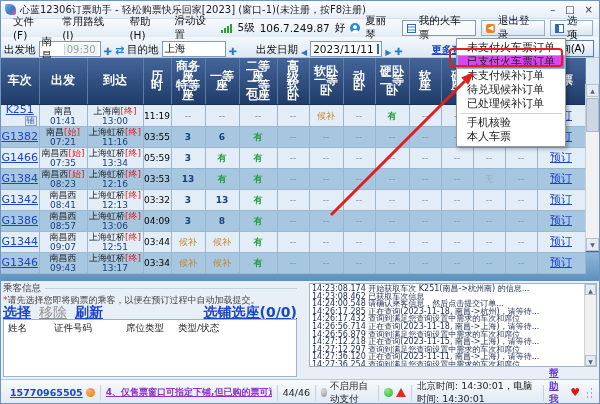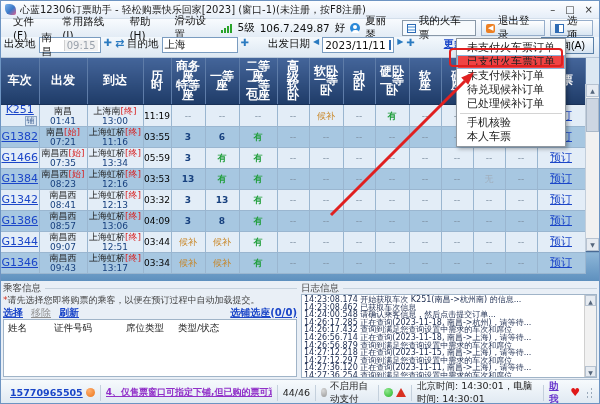--- a/index.html
+++ b/index.html
@@ -20,21 +20,21 @@
   .sig i{width:2px;background:#2aa32a;display:block;}
   .avatar{width:10px;height:10px;border-radius:50%;background:#2a88d8;position:relative;}
   .avatar::before{content:"";position:absolute;left:3px;top:2px;width:4px;height:4px;border-radius:50%;background:#fff;}
   .avatar::after{content:"";position:absolute;left:1.5px;top:6.5px;width:7px;height:3px;border-radius:3px 3px 0 0;background:#fff;}
   .tbtn{display:flex;align-items:center;gap:3px;border:1px solid #96aecb;background:linear-gradient(#ffffff,#d9e6f2);padding:1px 4px;height:16px;font-size:10.5px;}
   .tbtn.active{background:#f6fafd;border-color:#8898a8;}
   .ic-tickets{width:9px;height:9px;border:1px solid #2f6cb4;background:linear-gradient(#fff 20%,#9cc4ea 21%,#9cc4ea 40%,#fff 41%,#fff 60%,#9cc4ea 61%,#9cc4ea 80%,#fff 81%);}
   .ic-logout{width:9px;height:9px;background:#ec8024;border-radius:2px;color:#fff;font-size:7px;line-height:9px;text-align:center;}
   .ic-options{width:9px;height:9px;border:1px solid #2f6cb4;background:linear-gradient(90deg,#2f6cb4 40%,#fff 41%);}
   
-  .querybar{height:21px;display:flex;align-items:flex-start;background:linear-gradient(#f3f8fc,#dde8f2);border-bottom:1px solid #b9c9da;font-size:10.5px;color:#111;padding:0 3px;gap:3px;}
+  .querybar{height:21px;display:flex;align-items:flex-end;background:linear-gradient(#f3f8fc,#dde8f2);border-bottom:1px solid #b9c9da;font-size:10.5px;color:#111;padding:0 3px;gap:3px;}
   .inputbox{display:flex;align-items:center;border:1px solid #7a9cc0;background:#fff;height:16px;padding:0 2px;font-size:10.5px;}
   .inputbox .timepart{color:#9aa2ac;background:#f2f2f2;border-left:1px solid #d0d0d0;padding:0 2px;margin-left:3px;font-size:10px;}
   .plus{color:#2a7ac0;font-weight:bold;font-size:10px;}
   .swap{color:#2a7ac0;font-size:11px;font-weight:bold;}
   .arrowbtn{color:#2a7ac0;font-size:8px;}
   .cal{width:10px;height:10px;border:1px solid #2f6cb4;background:linear-gradient(#2f6cb4 30%,#fff 31%);margin-left:3px;}
   .morelink{color:#1b46c8;font-weight:bold;text-decoration:underline;font-size:10px;margin-left:26px;}
   .searchbtn{margin-left:auto;margin-right:2px;border:1px solid #5a80a8;background:linear-gradient(#fbfdff,#d6e4f1);height:17px;padding:0 8px;font-size:10.5px;}
   
   .tablewrap{position:relative;height:194px;border-bottom:1px solid #4a6a94;background:#dce8f2;}
@@ -52,29 +52,29 @@
   .v-wait{color:#c8821e;}
   .v-none{color:#a0aebc;}
   .v-num{color:#17407e;font-weight:bold;}
   .badge{display:inline-block;font-size:8px;color:#4a6a9a;border:1px solid #8aa4c4;line-height:8px;padding:0 1px;background:#dce8f4;}
   .vscroll{position:absolute;right:0;top:26px;bottom:0;width:14px;background:#f1f1f1;border-left:1px solid #c2cedb;display:flex;flex-direction:column;justify-content:space-between;align-items:center;}
   .sbtn{width:13px;height:13px;background:#e6ebf1;border:1px solid #b6c2d0;color:#55667c;font-size:6px;line-height:11px;text-align:center;}
   .sthumb{position:absolute;top:14px;left:0;width:13px;height:34px;background:#cdd6e2;border:1px solid #aab8c8;}
   
   .filterbar{height:29px;background:linear-gradient(#8db6d8,#5e90be);border-top:1px solid #7ba4c8;color:#fff;font-size:13px;display:flex;align-items:center;justify-content:center;}
   
-  .bottom{height:98px;display:flex;background:#e9eff6;padding:2px 2px 0 2px;gap:4px;}
+  .bottom{height:98px;display:flex;background:#e9eff6;padding:2px 2px 0 2px;gap:12px;}
   .panel{position:relative;}
   .panel-l{width:294px;}
   .panel-r{flex:1;}
   .ptitle{display:flex;align-items:center;font-size:9.5px;color:#444;height:11px;}
   .ptitle::after{content:"";flex:1;height:1px;background:#c6d2de;margin-left:4px;}
   .note{font-size:9px;color:#444;line-height:12px;white-space:nowrap;overflow:hidden;}
   .note b{color:#d03020;font-weight:normal;}
-  .plinks{display:flex;align-items:center;gap:8px;font-size:10px;height:13px;}
+  .plinks{display:flex;align-items:center;gap:8px;font-size:14px;height:13px;}
   .plinks a{color:#1b46c8;font-weight:bold;text-decoration:underline;}
   .plinks a.disabled{color:#909090;font-weight:normal;}
   .plinks .right{margin-left:auto;}
   .listbox{height:58px;background:#fff;border:1px solid #a0b4c8;padding:2px 4px;}
   .lhead{display:flex;font-size:9.5px;color:#222;}
   .lhead span:nth-child(1){width:46px;}
   .lhead span:nth-child(2){width:72px;}
   .lhead span:nth-child(3){width:52px;}
   .logbox{position:relative;height:84px;background:#fff;border:1px solid #a0b4c8;overflow:hidden;padding:1px 14px 9px 2px;}
   .logline{font-size:8px;line-height:7.6px;color:#1c2c50;white-space:nowrap;}
@@ -90,21 +90,21 @@
   .dot-grey{background:radial-gradient(circle at 35% 30%,#d8d8d8,#9a9a9a);}
   .dot-green{background:radial-gradient(circle at 35% 30%,#90e890,#28b428);}
   .warn{width:0;height:0;border-left:5px solid transparent;border-right:5px solid transparent;border-bottom:9px solid #d83020;}
   .notice{color:#9130c8;font-weight:bold;text-decoration:underline;font-size:9px;white-space:nowrap;overflow:hidden;max-width:166px;}
   .helplink{color:#6633cc;font-weight:bold;text-decoration:underline;}
   .heart{color:#e01818;font-size:11px;}
   .grip{width:2px;height:2px;background:#9aaabb;box-shadow:4px 4px 0 #9aaabb,0 4px 0 #9aaabb,4px 0 0 #9aaabb,4px -4px 0 #9aaabb;margin:0 2px 0 4px;}
   
   .popup{position:absolute;left:455px;top:37px;width:110px;background:#fff;border:1px solid #9098a0;box-shadow:2px 2px 4px rgba(0,0,0,.3);padding:2px 0;z-index:15;}
   .popup .pi{height:14px;line-height:14px;font-size:11px;color:#222;padding-left:10px;white-space:nowrap;}
-  .popup .pi.sel{background:#ef4444;outline:1px solid #8ab4dc;outline-offset:-1px;}
+  .popup .pi.sel{background:#d946ef;outline:1px solid #8ab4dc;outline-offset:-1px;}
   .popup .psep{height:0;border-top:1px solid #d4d4d4;margin:2px 3px;}
   
   .annot{position:absolute;left:0;top:0;width:600px;height:404px;z-index:30;pointer-events:none;}
 </style>
 </head>
 <body>
 
 <div class="win">
 
   <div class="titlebar">
@@ -146,26 +146,26 @@
         <span class="ic-options"></span>
         <span>选项</span>
       </span>
     </span>
   </div>
 
   <div class="querybar">
     <span>出发地</span>
     <span class="inputbox" style="width:62px">
       <span>南昌</span>
-      <span class="timepart">09:15</span>
+      <span class="timepart">09:30</span>
     </span>
     <span class="plus">✚</span>
     <span class="swap">⇄</span>
     <span>目的地</span>
-    <span class="inputbox" style="width:76px">
+    <span class="inputbox" style="width:64px">
       <span>上海</span>
     </span>
     <span class="plus">✚</span>
     <span style="margin-left:16px">出发日期</span>
     <span class="arrowbtn">◀</span>
     <span class="inputbox" style="width:72px">
       <span>2023/11/11</span>
       <span class="cal"></span>
     </span>
     <span class="arrowbtn">▶</span>
@@ -468,21 +468,20 @@
       <div class="listbox">
         <div class="lhead">
           <span>姓名</span>
           <span>证件号码</span>
           <span>席位类型</span>
           <span>类型/状态</span>
         </div>
       </div>
     </div>
     <div class="panel panel-r">
-      <div class="ptitle">日志信息</div>
       <div class="logbox">
         <div id="log-lines">
             <div class="logline">14:23:08.174 开始获取车次 K251(南昌-&gt;杭州南) 的信息...</div>
             <div class="logline">14:23:08.462 已获取车次信息</div>
             <div class="logline">14:24:00.548 请确认乘客信息，然后点击提交订单...</div>
             <div class="logline">14:26:17.285 正在查询(2023-11-18, 南昌-&gt;杭州)，请等待...</div>
             <div class="logline">14:26:17.432 查询到满足您查询设置中需求的车次和席位</div>
             <div class="logline">14:26:56.714 正在查询(2023-11-18, 南昌-&gt;上海)，请等待...</div>
             <div class="logline">14:26:56.879 查询到满足您查询设置中需求的车次和席位</div>
             <div class="logline">14:27:12.218 正在查询(2023-11-15, 南昌-&gt;上海)，请等待...</div>

